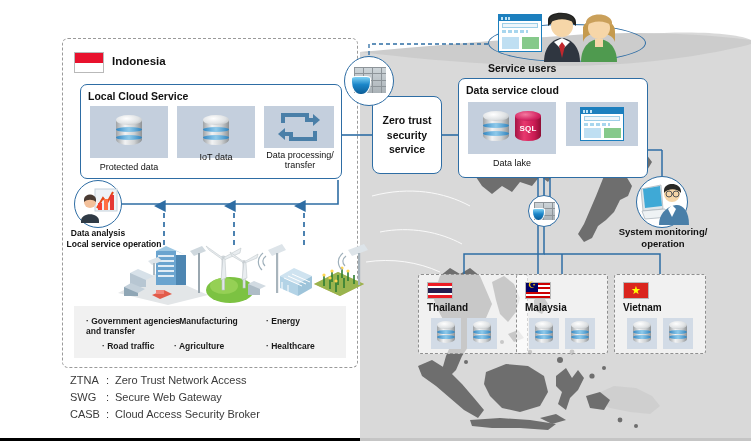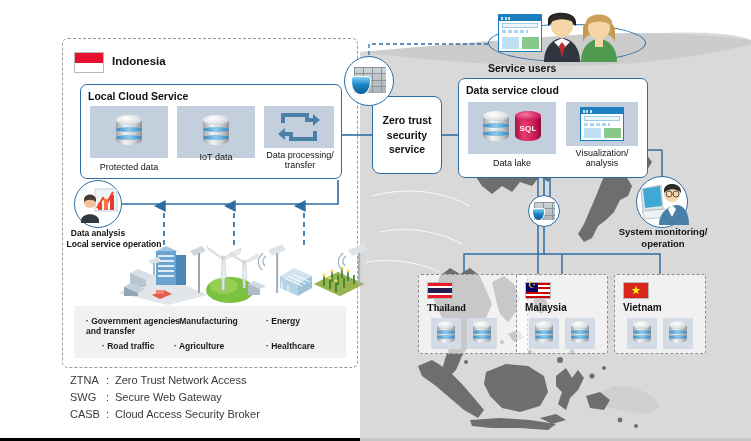--- a/index.html
+++ b/index.html
@@ -218,21 +218,21 @@
   #abbrev .row { display:flex; font-size: 11px; color: #3a3a3a; line-height: 1.55; }
   #abbrev .k { width: 36px; }
   #abbrev .c { width: 9px; }
 
   
   .country {
     position: absolute; top: 274px; height: 80px;
     border: 1px dashed #8f8f8f; border-radius: 3px;
     background: rgba(255,255,255,0.62); z-index: 4;
   }
-  #c-thailand { left: 418px; width: 110px; font-family: Liberation Serif, serif; }
+  #c-thailand { left: 418px; width: 110px; }
   #c-malaysia { left: 516px; width: 92px; }
   #c-vietnam  { left: 614px; width: 92px; }
   .country .flag { position:absolute; left:8px; top:7px; width:26px; height:17px; border:1px solid #b8b8b8; }
   .country .cname { position:absolute; left:8px; top:27px; font-size:10px; font-weight:bold; color:#111; }
   .country .dbtile { position:absolute; top:43px; width:30px; height:31px; background:#d2dbe6;
     display:flex; align-items:center; justify-content:center; }
   .country .dbtile.a { left: 12px; } .country .dbtile.b { left: 48px; }
 
   
   .flag-th { background: linear-gradient(to bottom,#ED1C24 0 17%, #ffffff 17% 33%, #241D4F 33% 67%, #ffffff 67% 83%, #ED1C24 83% 100%); }
@@ -552,24 +552,20 @@
   <div class="abs tile" style="left:566px; top:102px; width:72px; height:44px;">
     <div class="win">
       <div class="bar"></div>
         <div class="dots"></div>
         <div class="srch"></div>
       <div class="chips"></div>
         <div class="p1"></div>
         <div class="p2"></div>
     </div>
   </div>
-  <div class="abs tile-label" style="left:566px; top:148px; width:72px;">
-    <span style="white-space:pre-line">Visualization/
-analysis</span>
-  </div>
 
   <div class="abs" id="service-users-oval"></div>
   <div class="abs" style="left:498px; top:14px; width:44px; height:38px; z-index:7;">
     <div class="win" style="width:44px;height:38px;">
       <div class="bar"></div>
         <div class="dots"></div>
         <div class="srch"></div>
       <div class="chips"></div>
       <div class="p1" style="top:22px;height:12px;"></div>
       <div class="p2" style="top:22px;height:12px;"></div>

